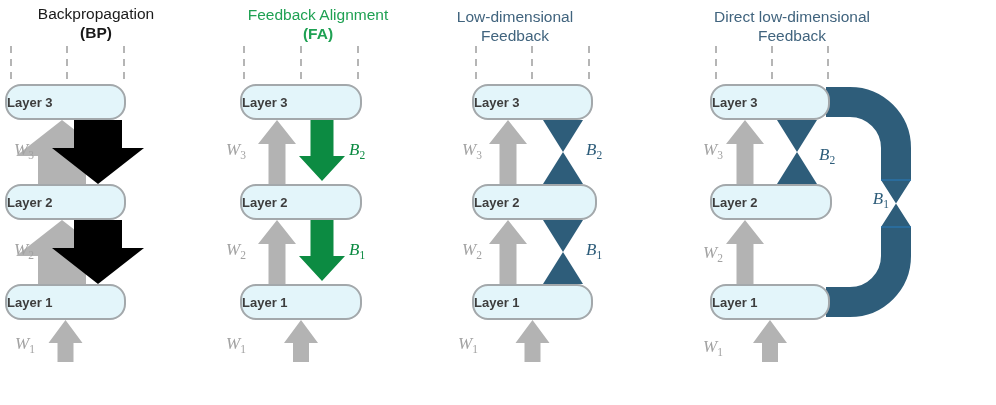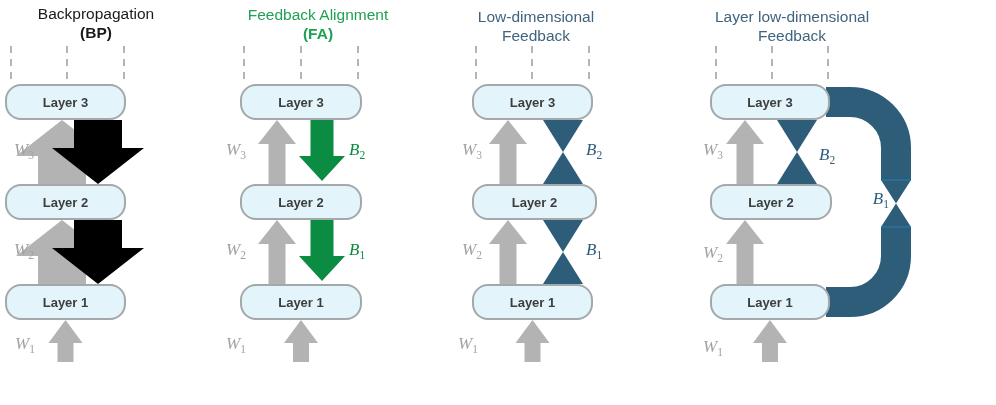--- a/index.html
+++ b/index.html
@@ -25,21 +25,21 @@
   .dash-line{stroke:var(--dash-gray);stroke-width:2;stroke-dasharray:7 6;fill:none;}
   .up-arrow{fill:var(--arrow-gray);}
   .bp-down-arrow{fill:var(--bp-black);}
   .fa-down-arrow{fill:var(--fa-green);}
   .bowtie{fill:var(--teal);}
   .bracket-path{stroke:var(--teal);stroke-width:30;fill:none;}
   .bowtie-edge-line{stroke:var(--bowtie-edge);stroke-width:1.5;}
 
   .box{position:absolute;height:36px;box-sizing:border-box;z-index:2;
        background:var(--box-fill);border:2px solid var(--box-border);border-radius:16px;
-       display:flex;align-items:center;justify-content:center;
+       display:flex;align-items:center;
        font-size:13px;font-weight:bold;color:var(--layer-text);}
 
   .title{position:absolute;z-index:3;transform:translateX(-50%);
          text-align:center;font-size:15.5px;line-height:19px;white-space:nowrap;}
   .title .t2{font-weight:bold;}
   .title.plain .t2{font-weight:normal;}
   .title.c-black{color:var(--title-black);}
   .title.c-green{color:var(--fa-green-title);}
   .title.c-teal{color:var(--teal-title);}
 
@@ -114,26 +114,26 @@
   </svg>
 
   <div class="title c-green" style="left:318px;top:5px">
     <div>Feedback Alignment</div>
     <div class="t2">(FA)</div>
   </div>
   <div class="title c-black" style="left:96px;top:4px">
     <div>Backpropagation</div>
     <div class="t2">(BP)</div>
   </div>
-  <div class="title c-teal plain" style="left:536px;top:7px">
+  <div class="title c-teal plain" style="left:515px;top:7px">
     <div>Low-dimensional</div>
     <div class="t2">Feedback</div>
   </div>
   <div class="title c-teal plain" style="left:792px;top:7px">
-    <div>Layer low-dimensional</div>
+    <div>Direct low-dimensional</div>
     <div class="t2">Feedback</div>
   </div>
 
   <div class="box" style="left:5px;top:84px;width:121px">
       <span>Layer 3</span>
     </div>
   <div class="box" style="left:5px;top:184px;width:121px">
       <span>Layer 2</span>
     </div>
   <div class="box" style="left:5px;top:284px;width:121px">

